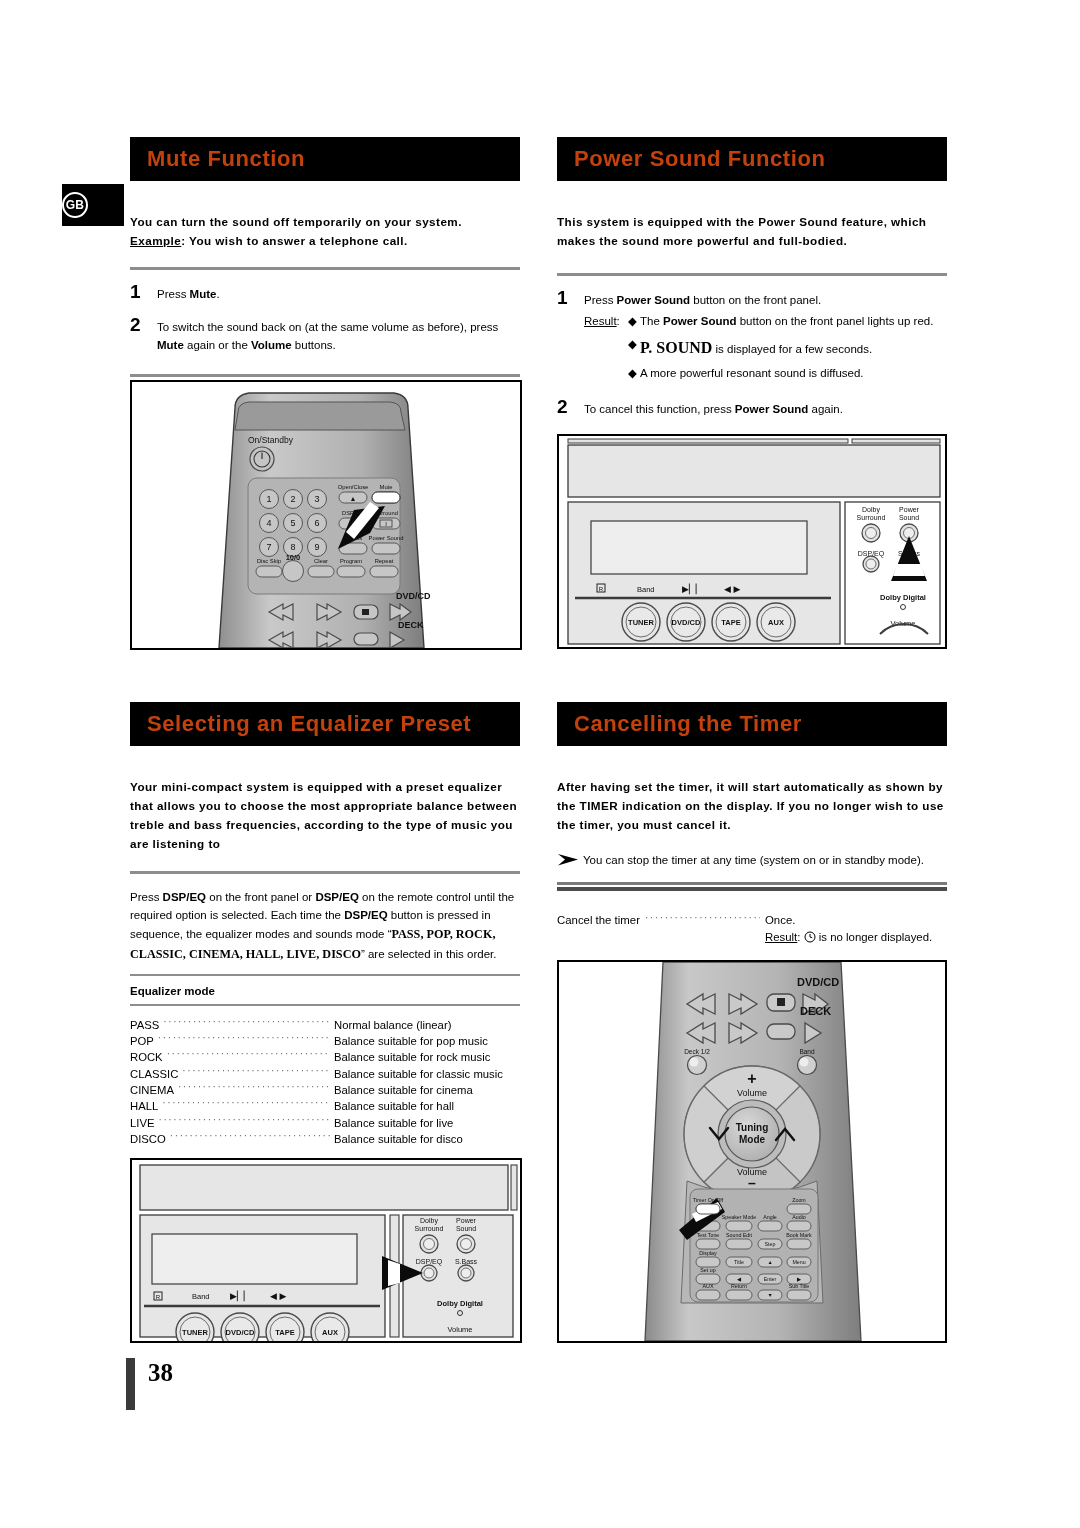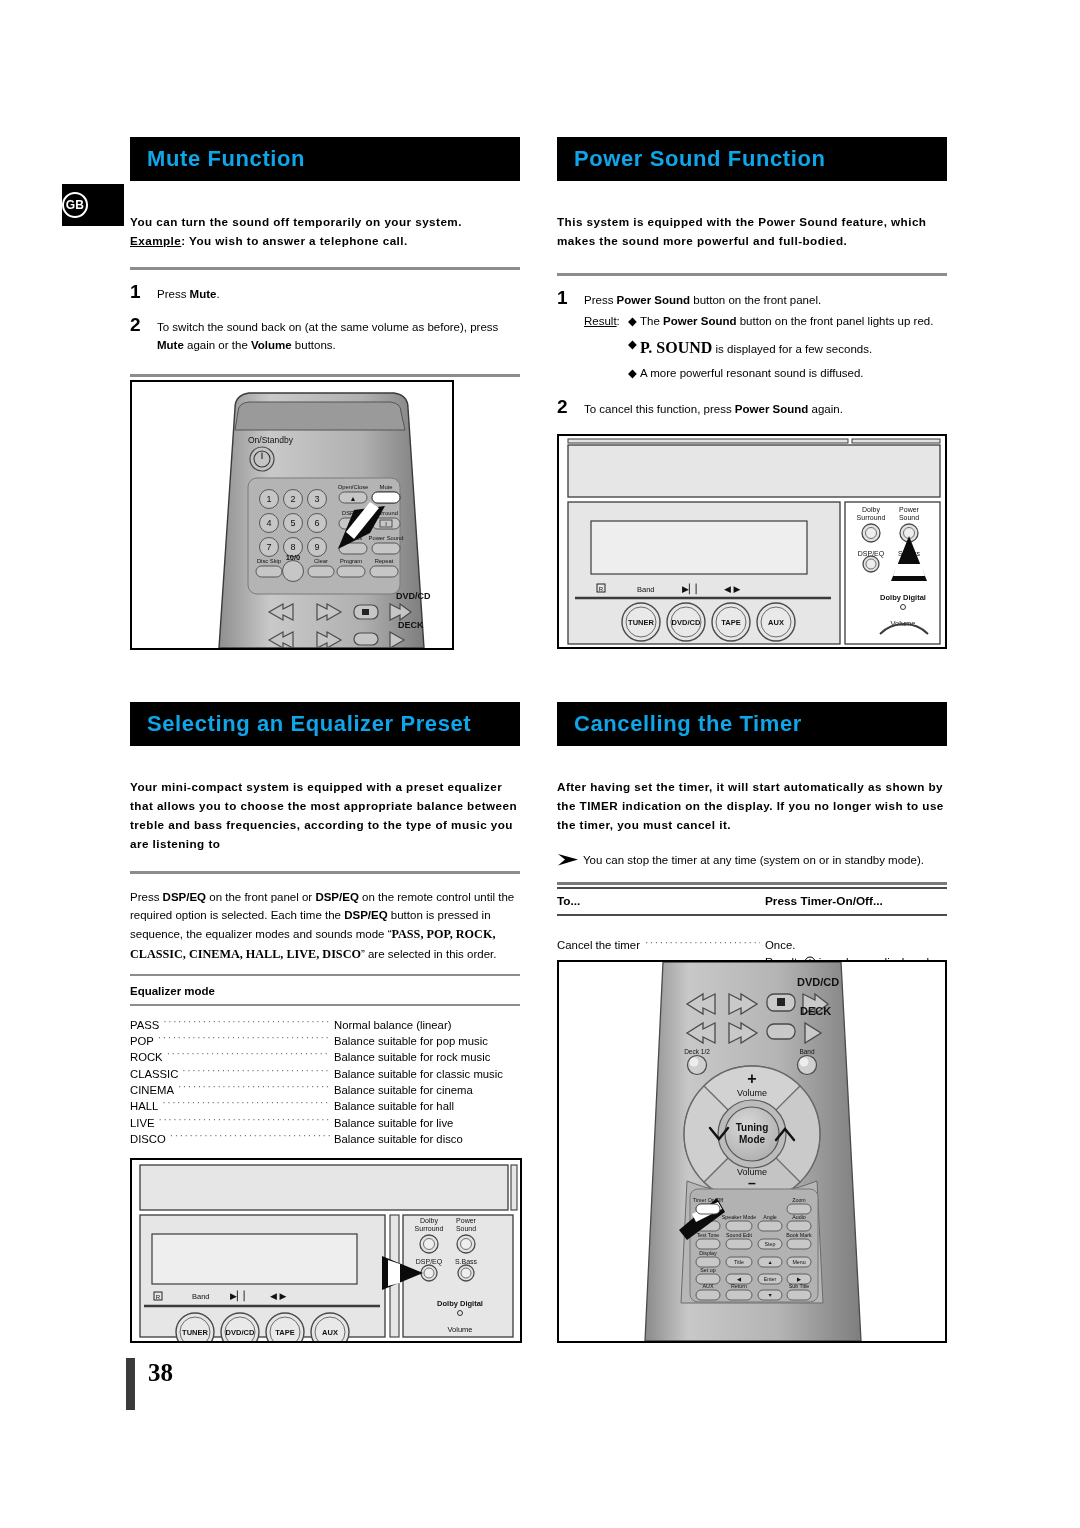--- a/index.html
+++ b/index.html
@@ -40,21 +40,21 @@
 
   
   .col{ position:absolute; width:390px; }
   .col-left{ left:130px; }
   .col-right{ left:557px; }
   .row-top{ top:137px; }
   .row-bottom{ top:702px; }
 
   
   .sec-bar{
-    background:#000; color:#0ea5e9;
+    background:#000; color:#c2410c;
     height:44px; display:flex; align-items:center;
     padding-left:17px;
     font-size:22px; font-weight:bold;
     letter-spacing:.6px;
   }
 
   
   .intro{
     margin-top:32px;
     font-size:11.7px; font-weight:bold;
@@ -117,21 +117,21 @@
   .th-right{ width:182px; flex:0 0 182px; }
   .trow{ display:flex; font-size:11.4px; line-height:1.5; padding-top:21px; }
   .td-left{ flex:1; display:flex; }
   .td-right{ width:182px; flex:0 0 182px; }
   .td-dots{ flex:1; overflow:hidden; white-space:nowrap; margin:0 5px;
             color:#666; letter-spacing:1.6px; font-size:10px; position:relative; top:-2px; }
   .res-u{ text-decoration:underline; }
 
   
   .figbox{ position:absolute; border:2px solid #000; background:#fff; overflow:hidden; }
-  .fig-remote-top{ left:130px; top:380px; width:324px; height:270px; }
+  .fig-remote-top{ left:130px; top:380px; width:392px; height:270px; }
   .fig-panel-top{ left:557px; top:434px; width:390px; height:215px; }
   .fig-panel-bot{ left:130px; top:1158px; width:392px; height:185px; }
   .fig-remote-bot{ left:557px; top:960px; width:390px; height:383px; }
   .figbox svg{ display:block; }
 </style>
 </head>
 <body>
 
 <div class="gb-tab">
   <div class="gb-circle">GB</div>
@@ -276,24 +276,20 @@
         <path d="M1 1 L21 6.5 L1 12.5 L8 6.5 Z" fill="#000"></path>
       </svg>
     </div>
     <div class="tip-text">You can stop the timer at any time (system on or in standby mode).</div>
   </div>
 
   <div class="ttable">
     <div class="rule-pair"></div>
     <div style="height:2px"></div>
     <div class="rule-dark"></div>
-    <div class="thead">
-      <div class="th-left">To...</div>
-      <div class="th-right">Press Timer-On/Off...</div>
-    </div>
     <div class="rule-dark"></div>
 
     <div class="trow">
       <div class="td-left">
         <span>Cancel the timer</span>
         <span class="td-dots">······························</span>
       </div>
       <div class="td-right">
         <div>Once.</div>
         <div><span class="res-u">Result</span>:

